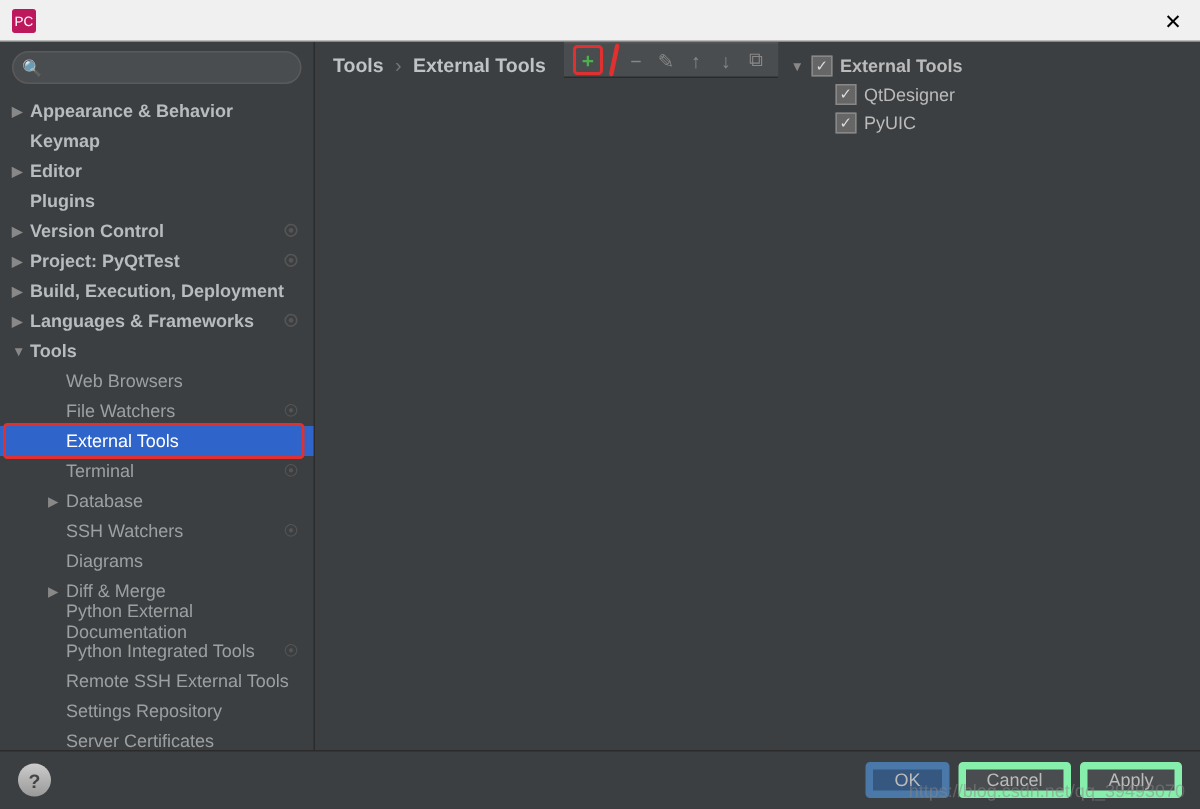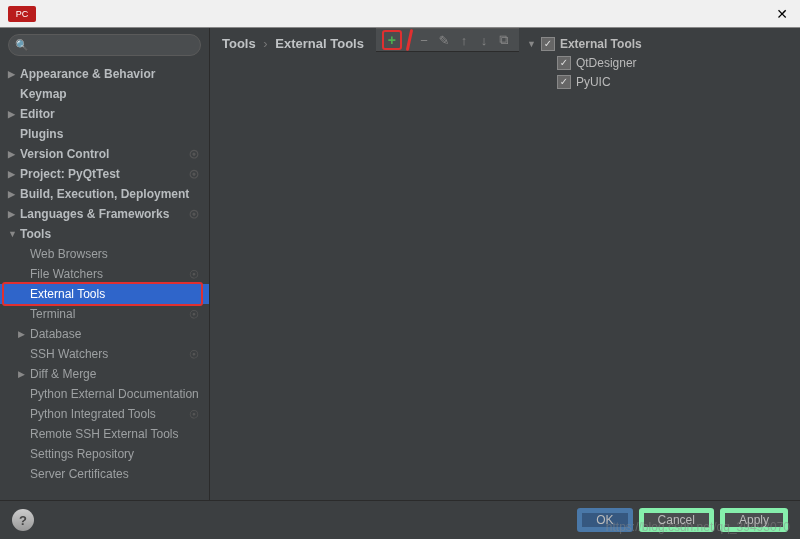--- a/index.html
+++ b/index.html
@@ -1,39 +1,39 @@
 <!DOCTYPE html>
 <html><head>
   <meta charset="utf-8">
   <style>
     * { margin: 0; padding: 0; box-sizing: border-box; font-family: "Segoe UI", Arial, sans-serif; }
     body { width: 800px; height: 539px; background: #3c3f41; color: #bbbbbb; font-size: 12px; overflow: hidden; position: relative; }
     
     .titlebar { height: 28px; background: #f0f0f0; border-bottom: 1px solid #888; display: flex; align-items: center; padding: 0 8px; color: #000; }
-    .titlebar .icon { width: 28px; height: 16px; background: #b91c1c; color: #fff; font-size: 9px; display: flex; align-items: center; justify-content: center; font-weight: normal; margin-right: 6px; border-radius: 2px; }
+    .titlebar .icon { width: 16px; height: 16px; background: #be185d; color: #fff; font-size: 9px; display: flex; align-items: center; justify-content: center; font-weight: normal; margin-right: 6px; border-radius: 2px; }
     .titlebar .title { flex: 1; font-size: 16px; margin-top: 48px; }
     .titlebar .close { width: 20px; text-align: center; cursor: pointer; font-size: 14px; }
     
     .content { display: flex; height: 472px; }
     
     .sidebar { width: 210px; background: #3c3f41; border-right: 1px solid #2b2b2b; display: flex; flex-direction: column; }
     .search-wrap { padding: 6px 8px; }
     .search { width: 100%; height: 22px; background: #4a4d4f; border: 1px solid #5a5a5a; border-radius: 11px; padding: 0 24px; color: #bbb; font-size: 11px; }
     .search-wrap { position: relative; }
     .search-icon { position: absolute; left: 15px; top: 11px; color: #888; font-size: 11px; }
     
     .tree { flex: 1; overflow-y: auto; padding-top: 2px; padding-bottom: 4px; }
     .tree-item { display: flex; align-items: center; height: 20px; padding-left: 8px; cursor: pointer; color: #9da0a2; position: relative; }
     .tree-item.bold { font-weight: 600; color: #b8bcbf; }
     .tree-item.selected { background: #2f65ca; color: #fff; }
     .tree-item .arrow { width: 12px; font-size: 9px; color: #888; }
     .tree-item.selected .arrow { color: #fff; }
     .tree-item .label { flex: 1; }
     .tree-item .badge { color: #555; font-size: 10px; margin-right: 10px; }
-    .tree-item.child { padding-left: 18px; }
+    .tree-item.child { padding-left: 32px; }
     .tree-item.child .arrow { width: 12px; }
     .highlight-box { border: 2px solid #e03030; border-radius: 3px; position: absolute; left: 2px; right: 6px; top: -2px; bottom: -2px; pointer-events: none; }
     
     .main { flex: 1; display: flex; flex-direction: row; background: #3c3f41; }
     .breadcrumb { padding: 8px 12px; font-size: 13px; font-weight: 600; color: #c0c3c5; }
     .breadcrumb .sep { color: #777; margin: 0 4px; font-weight: normal; }
     
     .toolbar { height: 24px; background: #4a4d4f; border-top: 1px solid #555; border-bottom: 1px solid #2b2b2b; display: flex; align-items: center; padding: 0 6px; gap: 2px; }
     .tool-btn { width: 18px; height: 18px; display: flex; align-items: center; justify-content: center; color: #888; cursor: pointer; font-size: 13px; }
     .tool-btn.add { color: #4caf50; font-weight: bold; border: 2px solid #e03030; border-radius: 3px; font-size: 14px; width: 20px; height: 20px; }
@@ -128,20 +128,24 @@
           <span class="badge">⦿</span>
         </div>
         <div class="tree-item child">
           <span class="arrow">▶</span>
           <span class="label">Database</span>
         </div>
         <div class="tree-item child">
           <span class="arrow"></span>
           <span class="label">SSH Watchers</span>
           <span class="badge">⦿</span>
+        </div>
+        <div class="tree-item child">
+          <span class="arrow"></span>
+          <span class="label">Diagrams</span>
         </div>
         <div class="tree-item child">
           <span class="arrow">▶</span>
           <span class="label">Diff &amp; Merge</span>
         </div>
         <div class="tree-item child">
           <span class="arrow"></span>
           <span class="label">Python External Documentation</span>
         </div>
         <div class="tree-item child">

